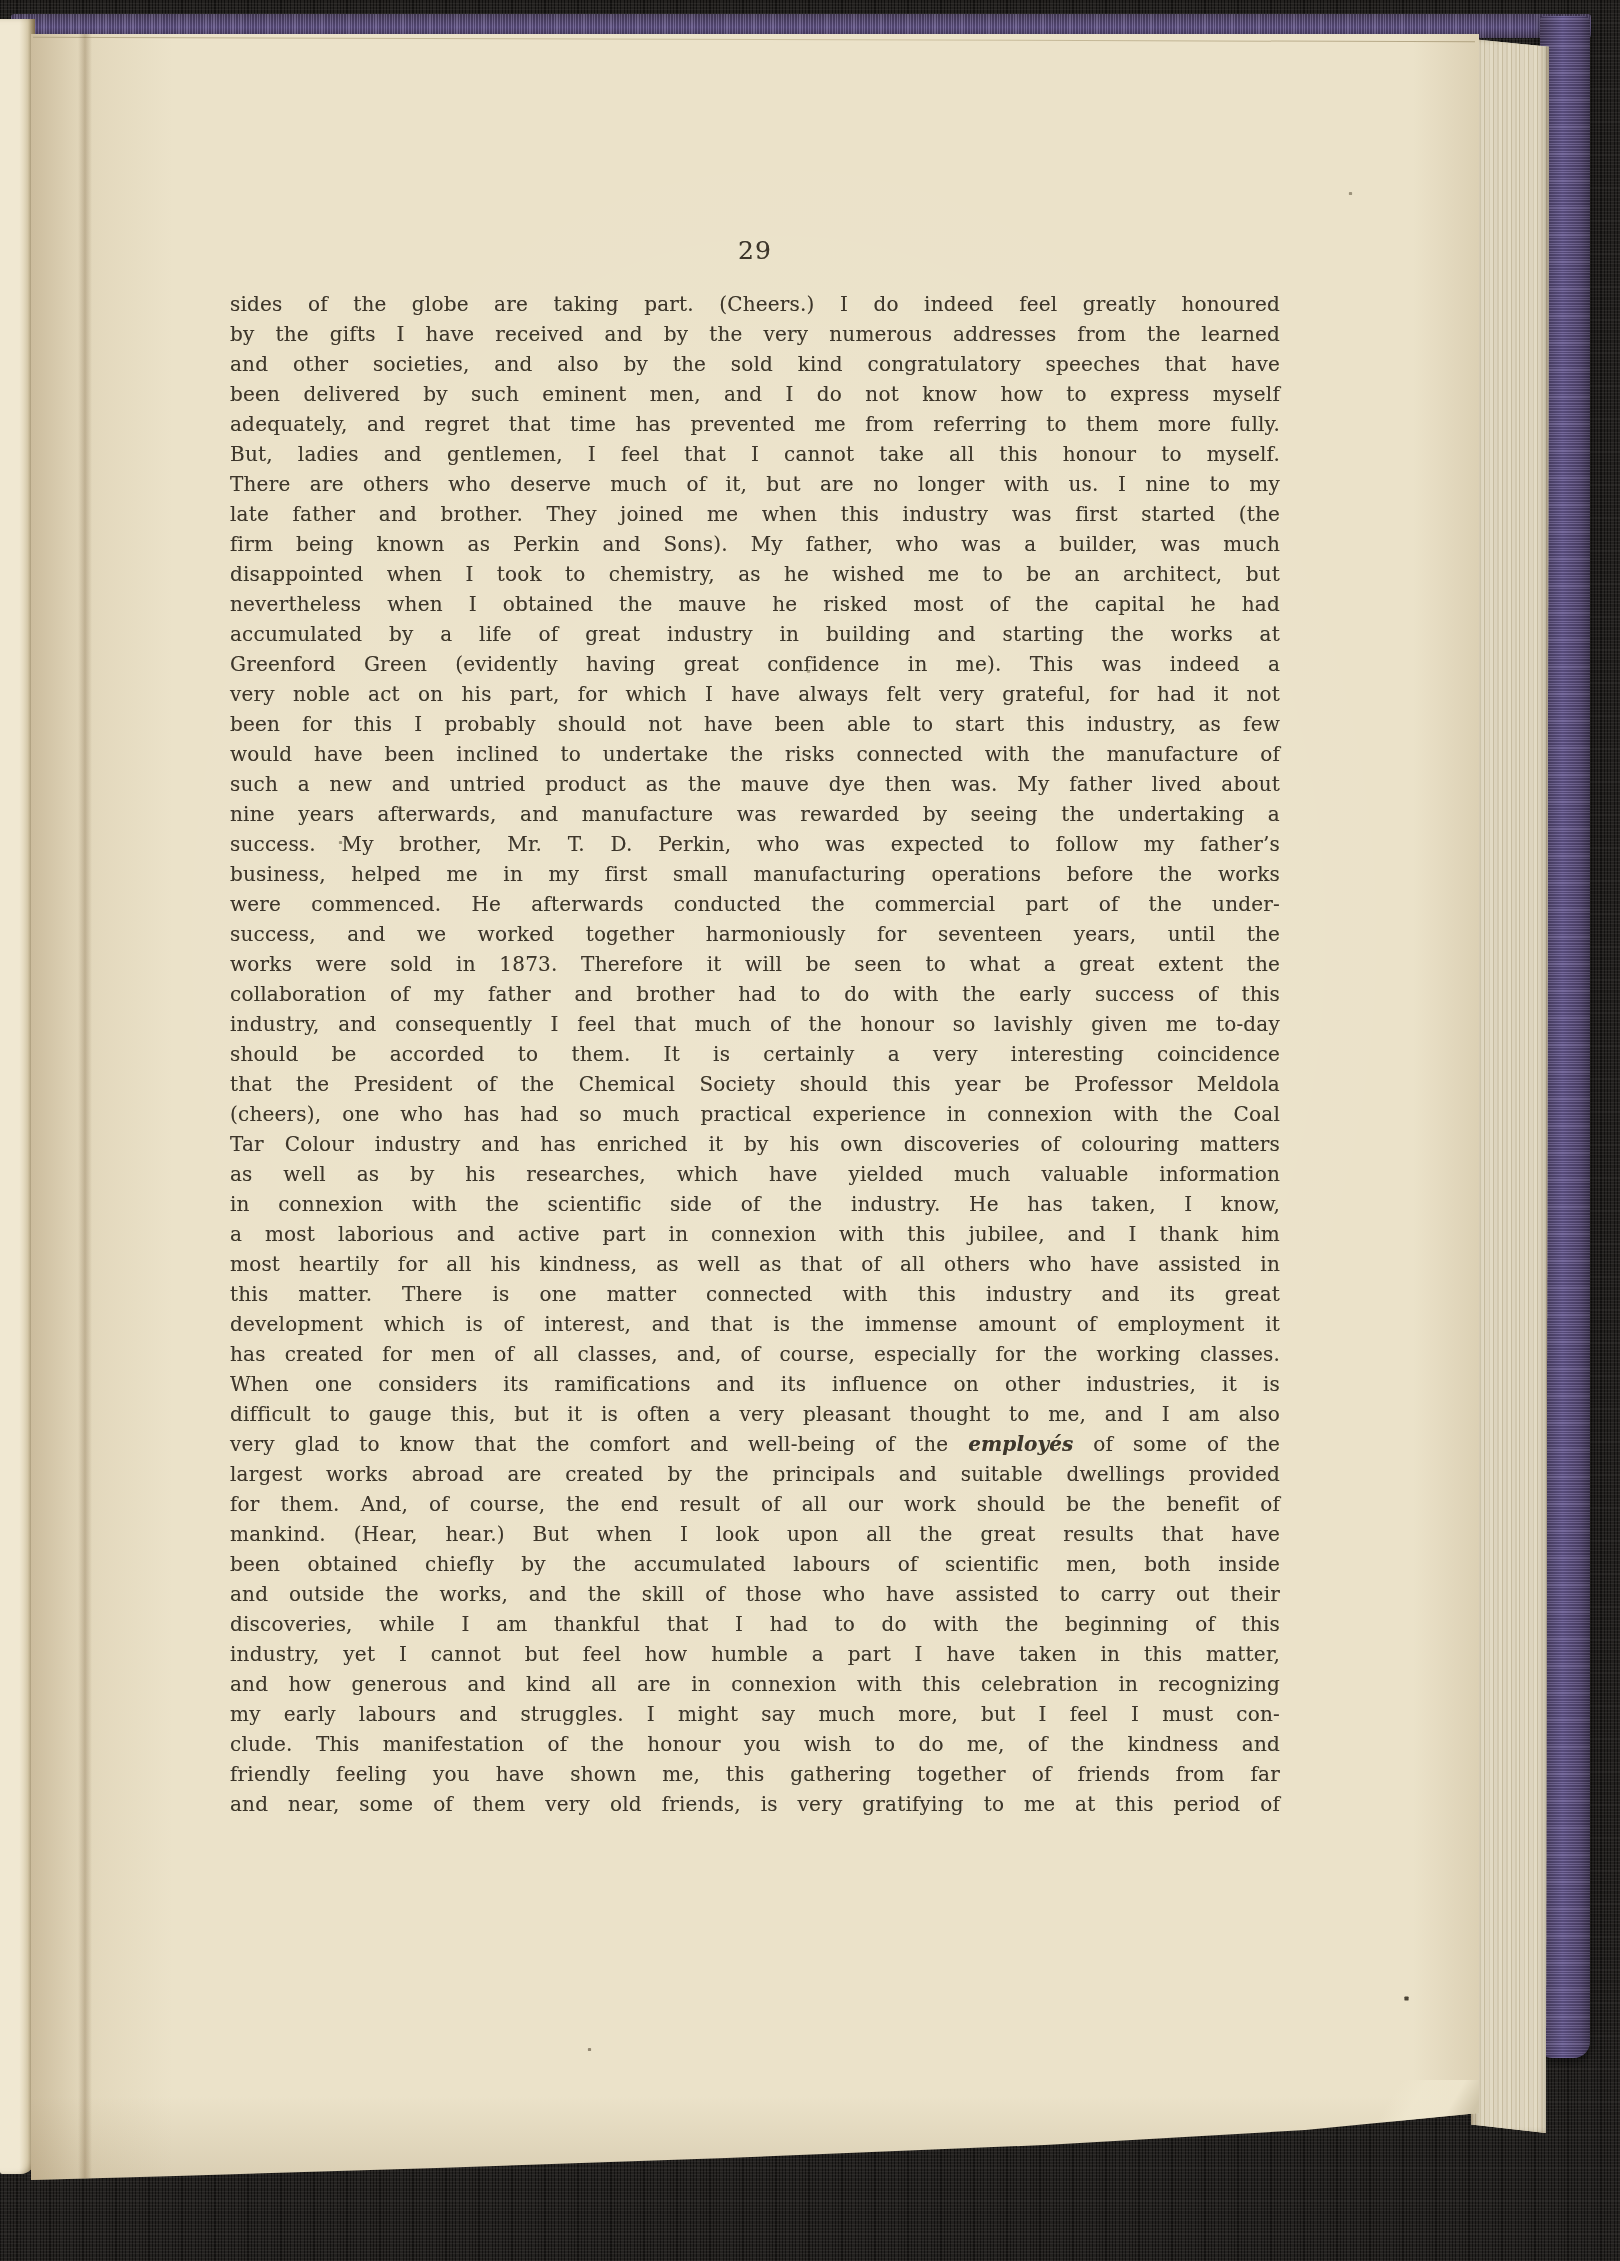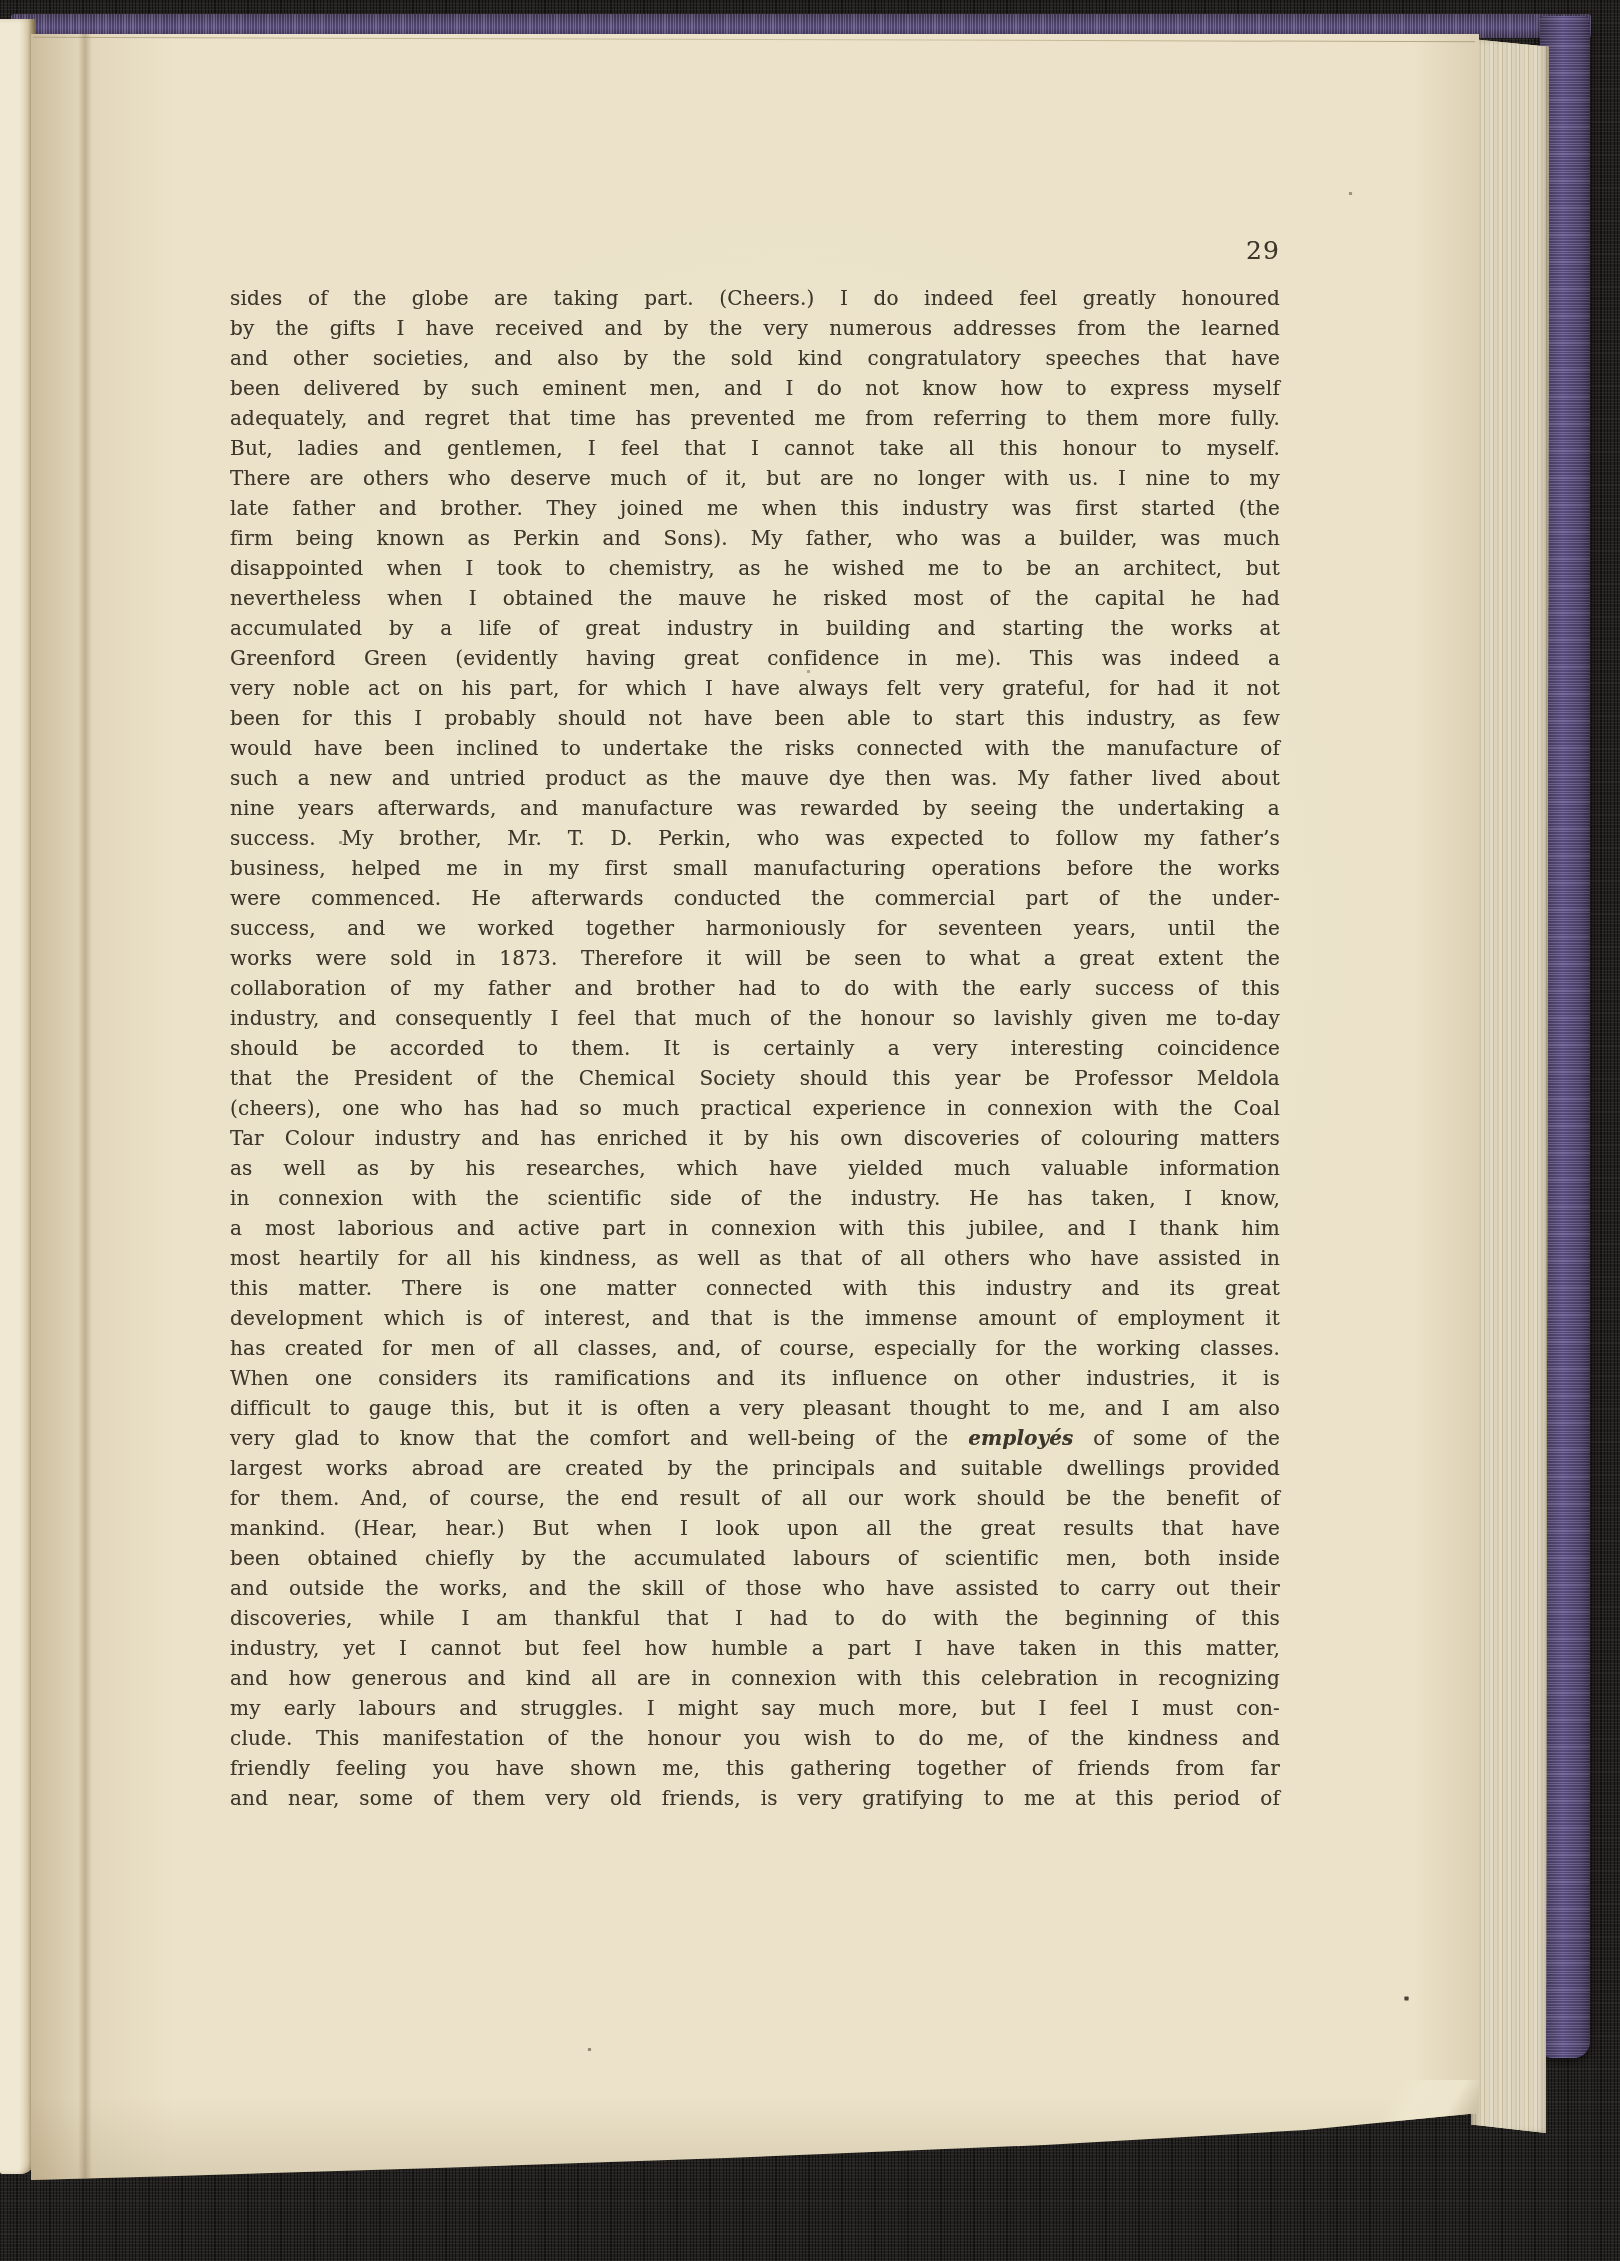--- a/index.html
+++ b/index.html
@@ -74,26 +74,26 @@
     background:linear-gradient(90deg,#a89a78,#c2b592 60%,#a0916d);
     transform:rotate(.18deg);opacity:.75;
   }
   .gutter-crease{
     position:absolute;left:47px;top:0;width:14.2px;height:100%;
     background:linear-gradient(90deg,rgba(0,0,0,0),rgba(100,75,40,.28) 50%,rgba(0,0,0,0));
   }
 
   .page-number{
     position:absolute;left:199px;top:202px;width:1050px;
-    text-align:right;font-size:25px;color:var(--ink);
+    text-align:center;font-size:25px;color:var(--ink);
     letter-spacing:1.1px;text-shadow:0 0 0.5px rgba(61,54,43,.45);
   }
 
   .text-block{
-    position:absolute;left:199px;top:249px;width:1050px;
+    position:absolute;left:199px;top:255px;width:1050px;
     font-size:20px;line-height:30px;color:var(--ink);
     letter-spacing:0.2px;word-spacing:1.6px;
     text-shadow:0 0 0.5px rgba(61,54,43,.4);
   }
   .tline{display:block;text-align:justify;text-align-last:justify;white-space:normal;}
   .tline i{font-style:italic;letter-spacing:0.1px;font-weight:bold;}
 
   
   .corner-fold{
     position:absolute;right:0;bottom:16.4px;width:164px;height:88px;

